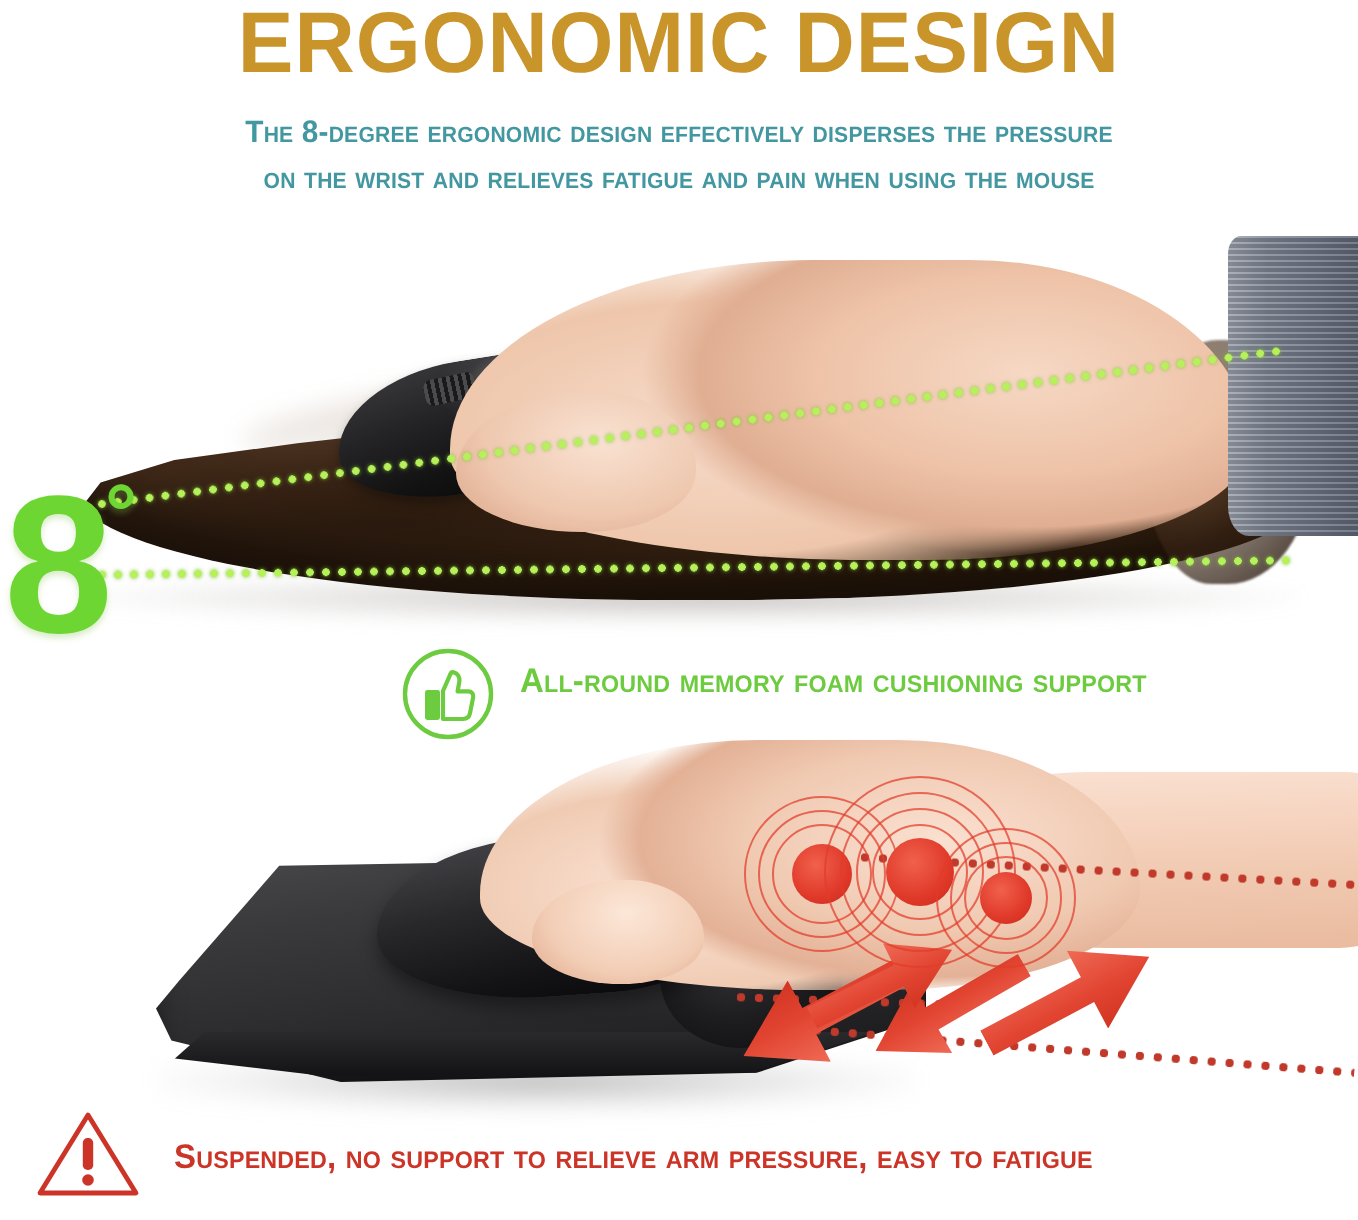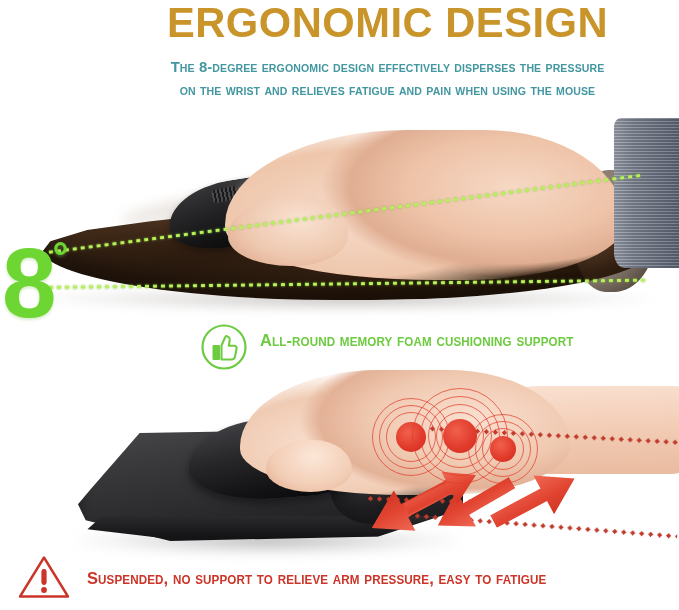--- a/index.html
+++ b/index.html
@@ -15,21 +15,20 @@
     font-family: "Liberation Sans", sans-serif;
     -webkit-font-smoothing: antialiased;
   }
 
   
   #header {
     position: absolute;
     left: 0; top: 0;
     width: 624px;
     height: 120px;
-    margin-left: 48px;
   }
   #main-title {
     position: absolute;
     left: 0; top: -2px;
     width: 679px;
     text-align: center;
     font-size: 43px;
     line-height: 48px;
     font-weight: 700;
     letter-spacing: 0.5px;

